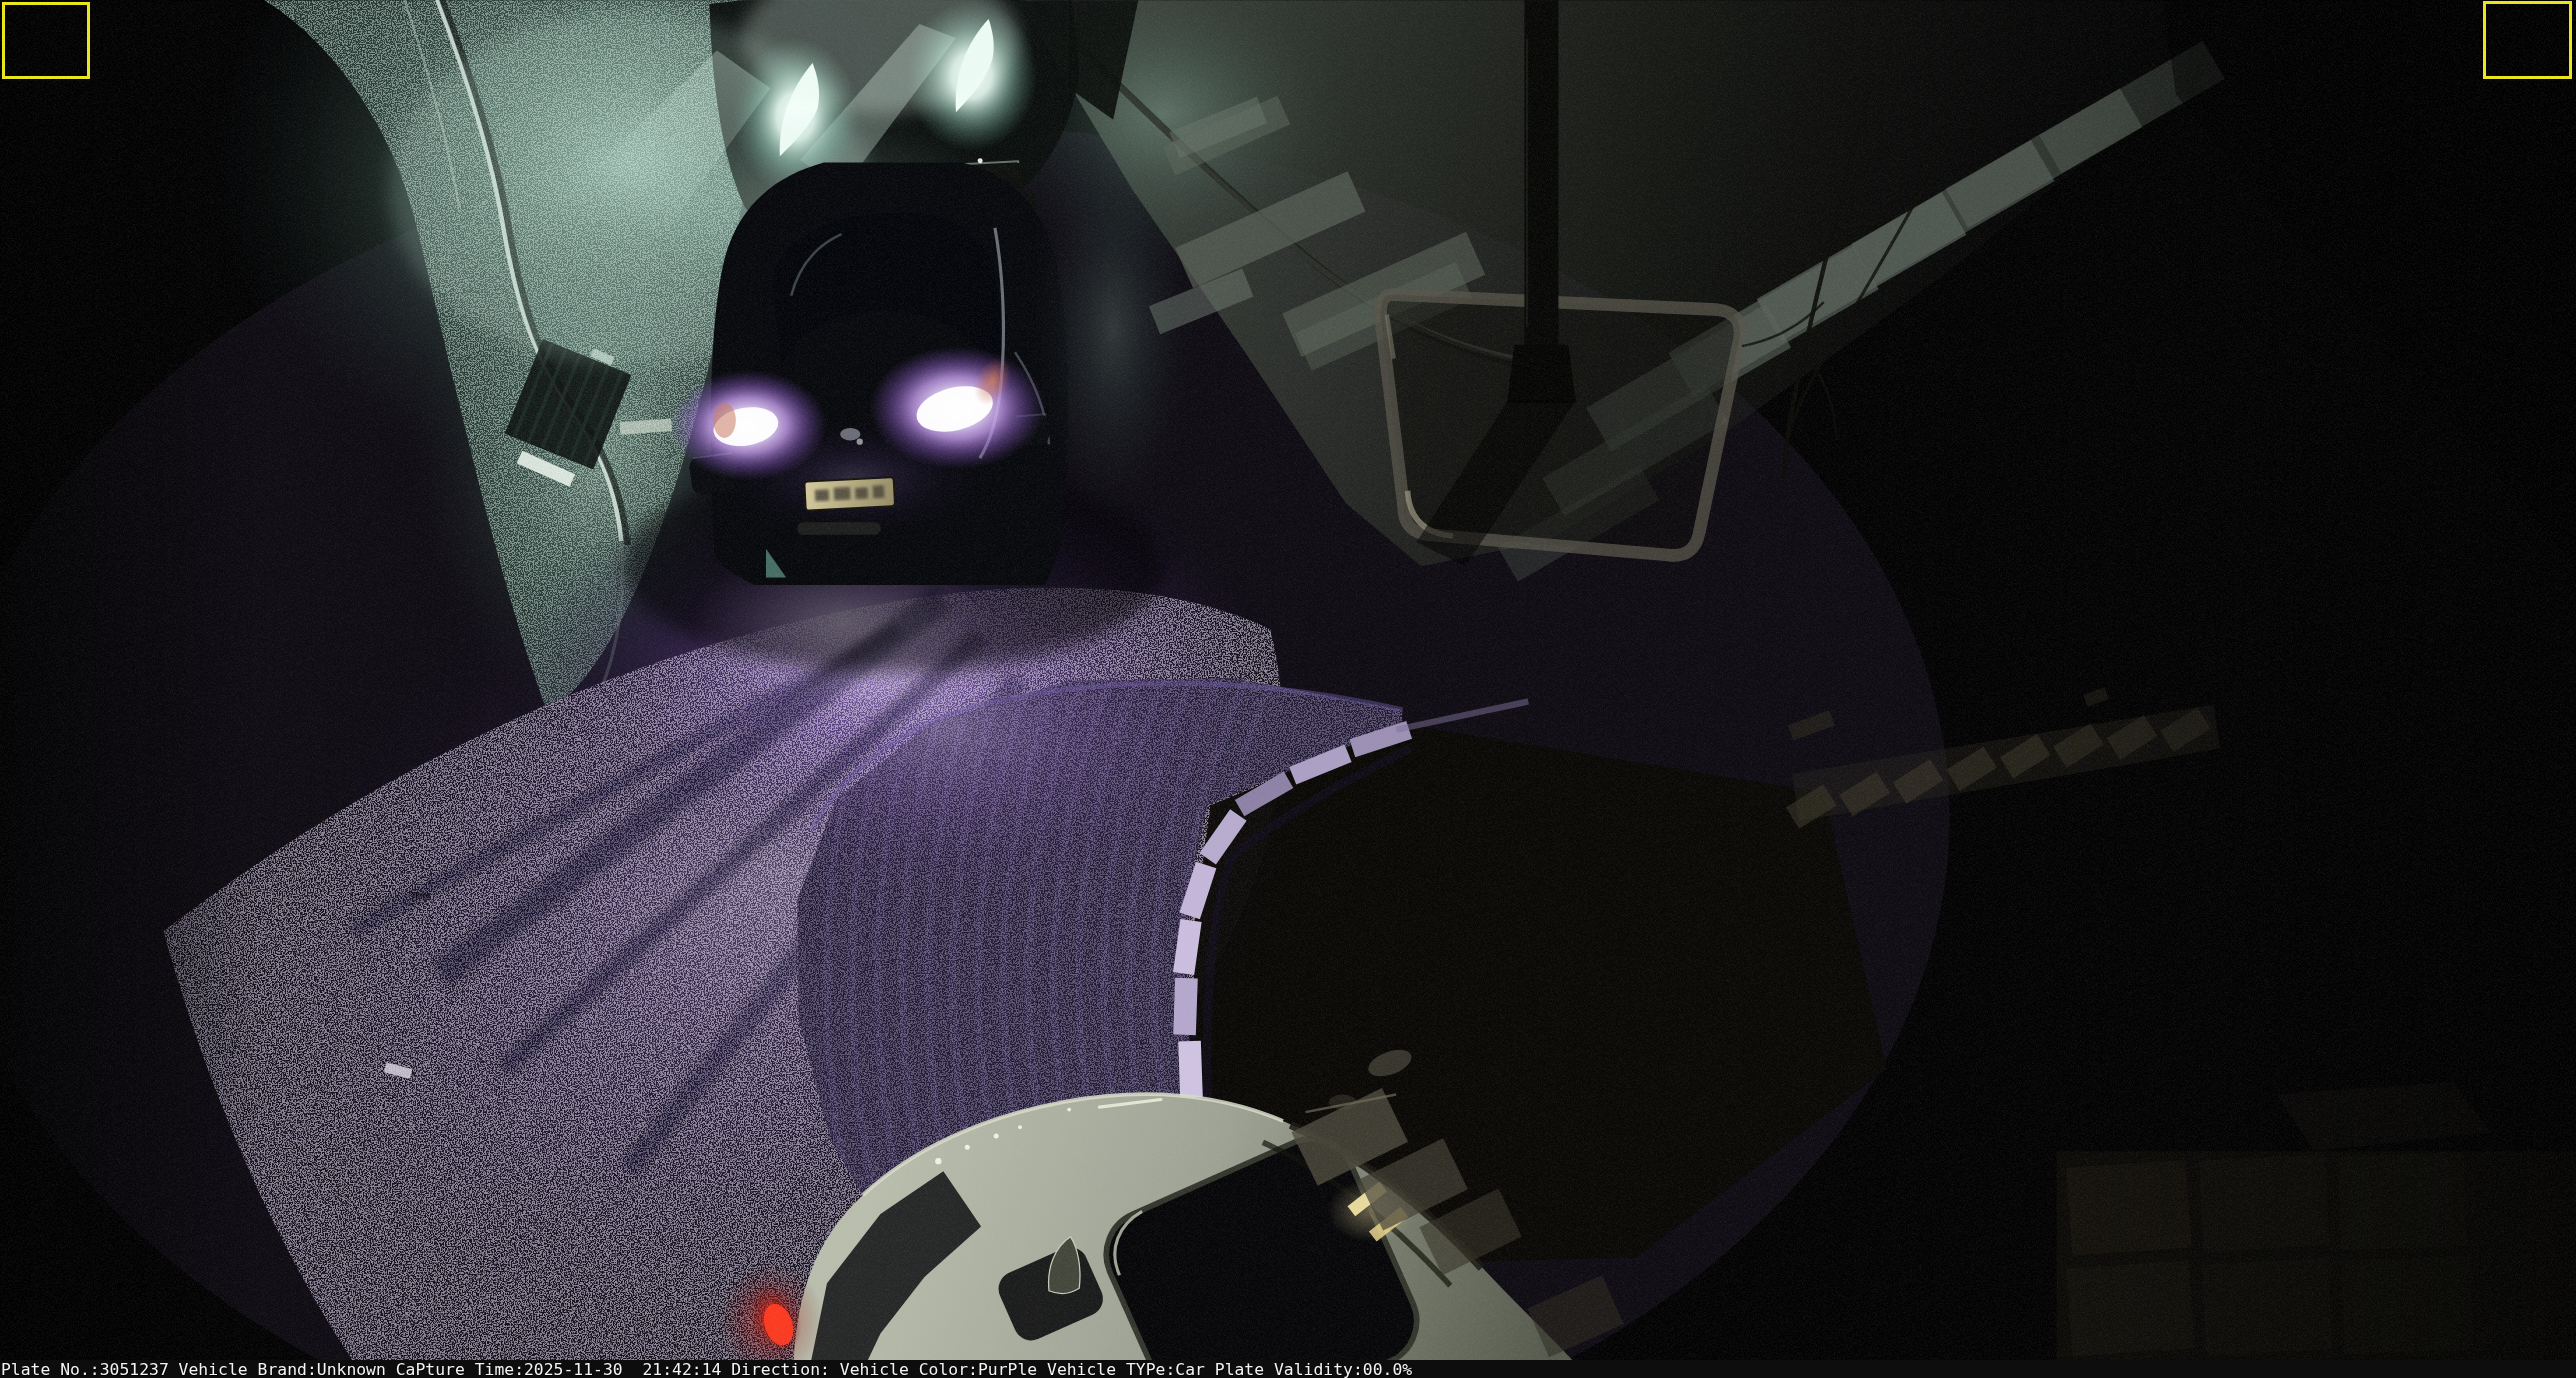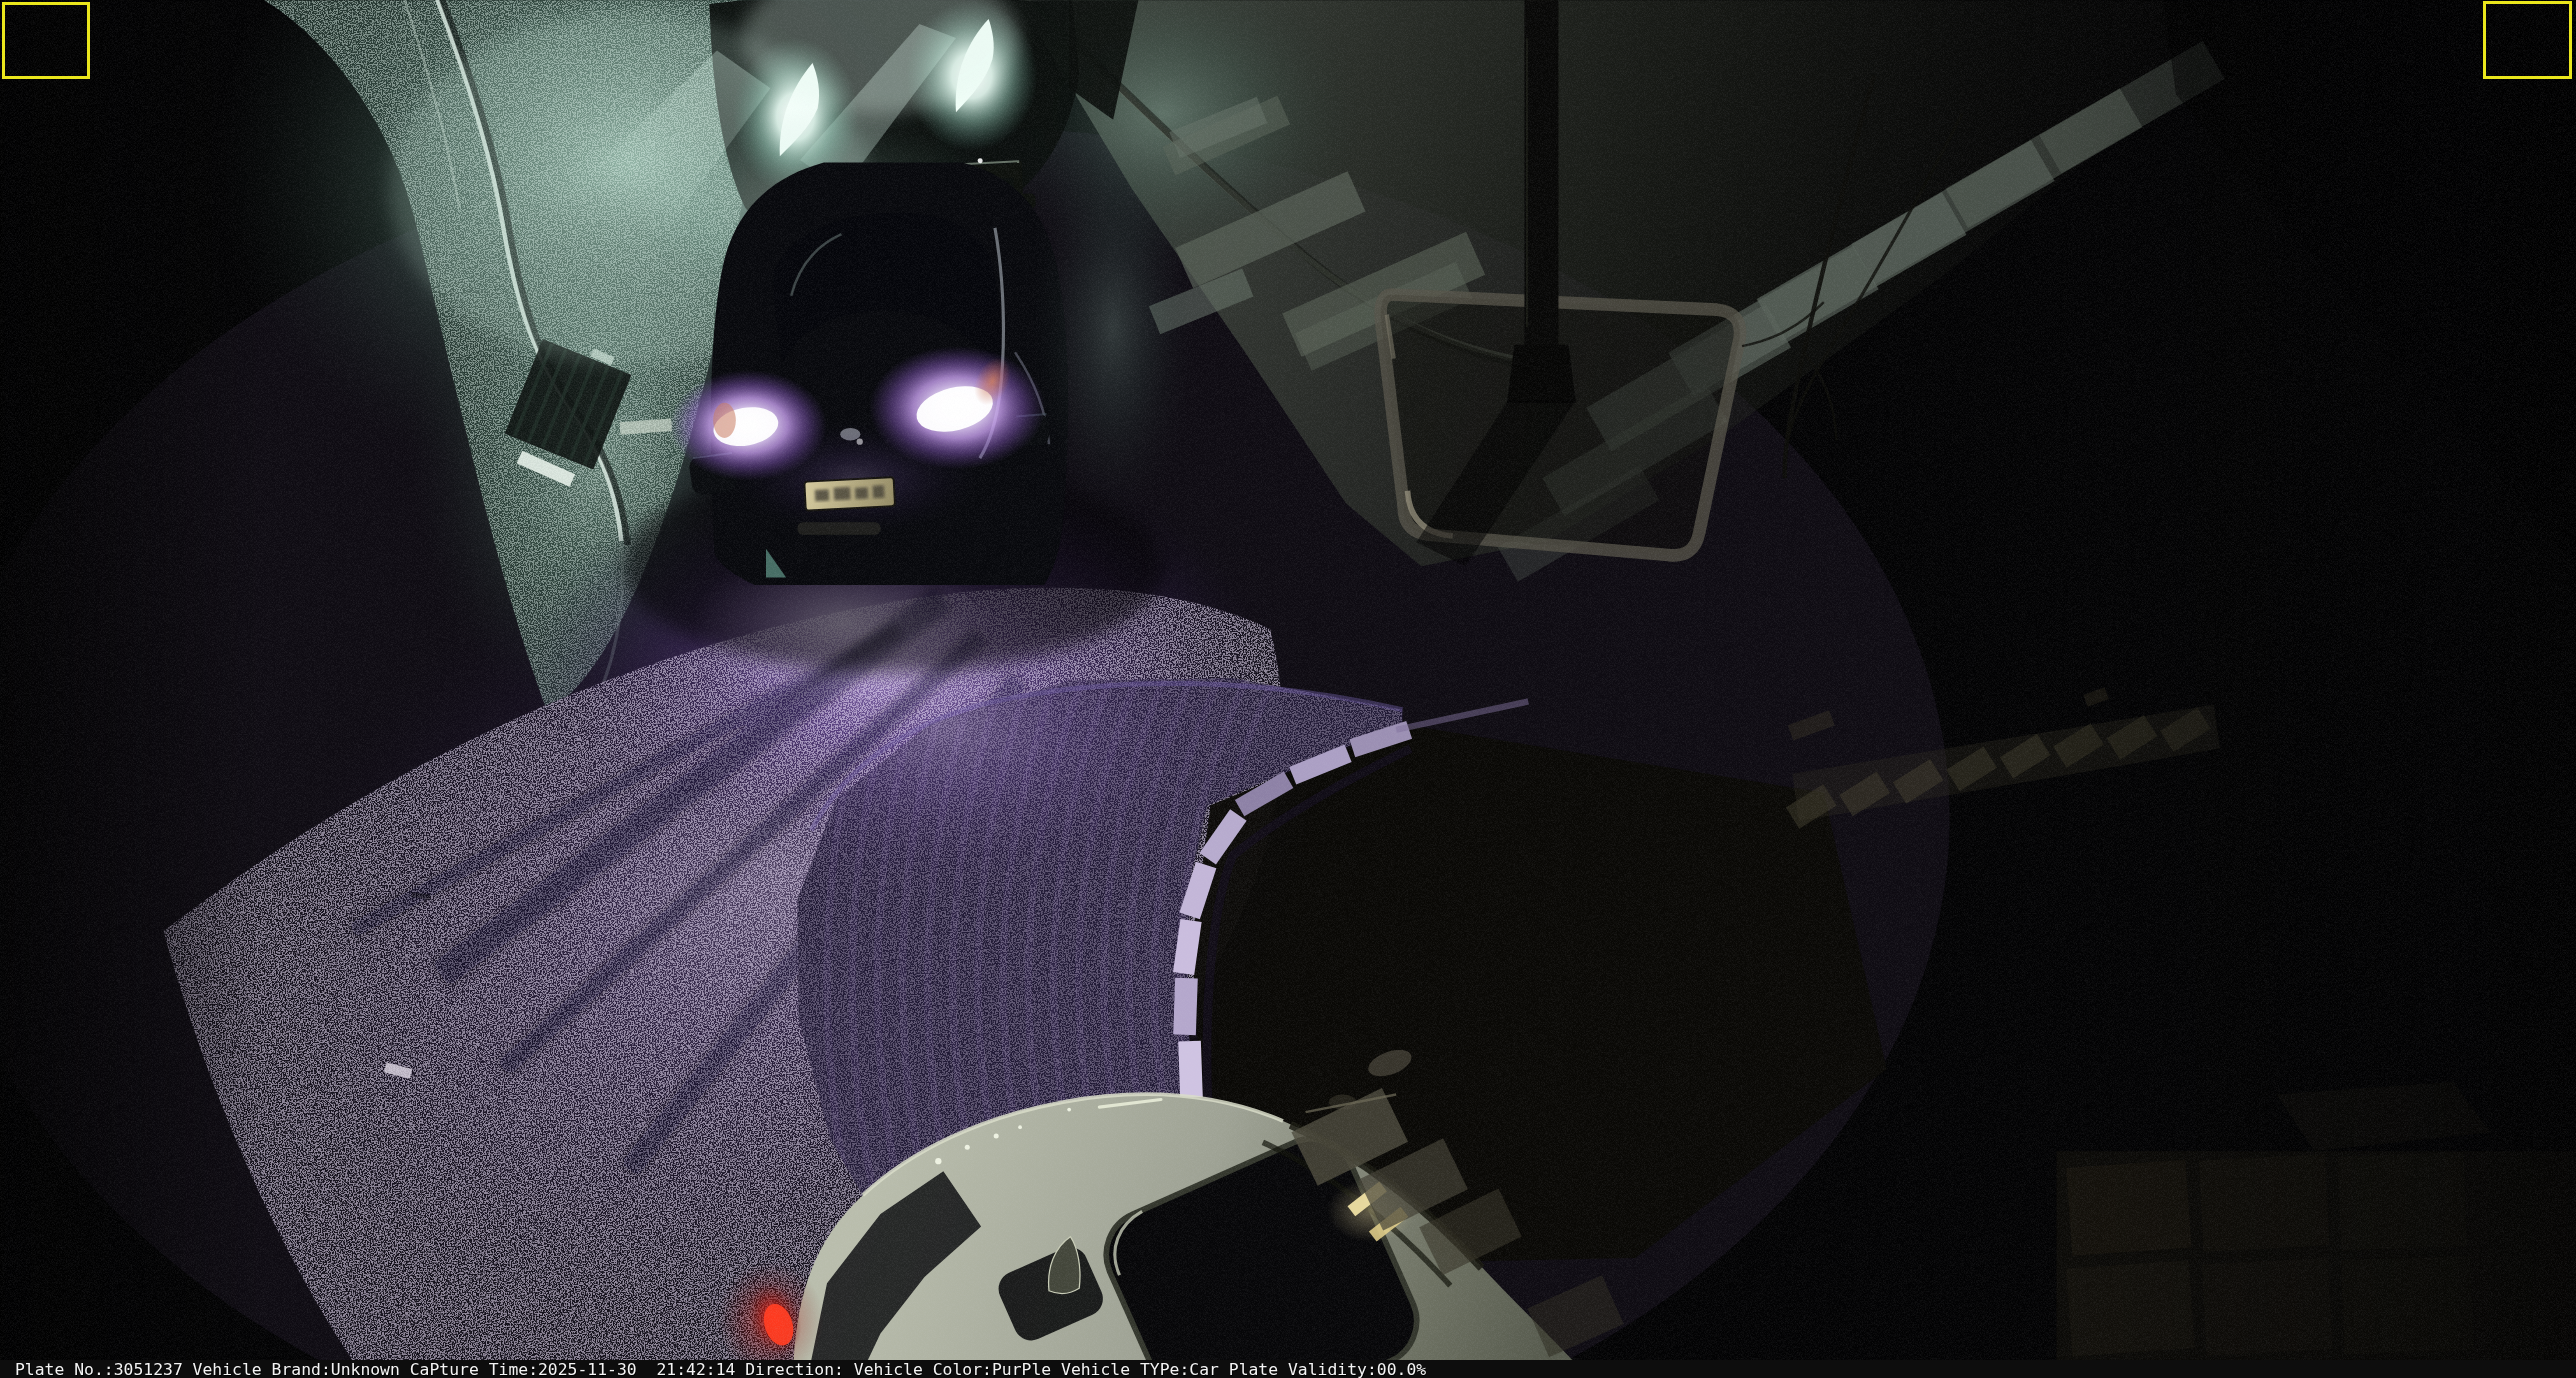--- a/index.html
+++ b/index.html
@@ -4,21 +4,21 @@
 <style>
   html,body{margin:0;padding:0;background:#000;}
   .frame{position:relative;width:2576px;height:1379px;background:#020203;overflow:hidden;
          font-family:"DejaVu Sans Mono","Liberation Mono",monospace;}
   .scene-svg{position:absolute;left:0;top:0;width:2576px;height:1379px;display:block;}
   .roi{position:absolute;box-sizing:border-box;border:3.1px solid #eae61c;background:transparent;}
   .roi-tl{left:1.9px;top:1.9px;width:88px;height:77px;}
   .roi-tr{left:2483px;top:1.3px;width:89px;height:78px;}
   .osd-bar{position:absolute;left:0;bottom:0;width:2576px;height:19.5px;background:#0d0d0d;
            display:flex;align-items:center;}
-  .osd-bar span{color:#f4f4f4;font-size:16.4px;line-height:19.5px;white-space:pre;padding-left:15px;
+  .osd-bar span{color:#f4f4f4;font-size:16.4px;line-height:19.5px;white-space:pre;padding-left:1px;
                 text-shadow:0.6px 0.6px 0 #000;}
 </style>
 </head>
 <body>
 
 <div class="frame">
 
 <svg class="scene-svg" viewBox="0 0 4096 2192" xmlns="http://www.w3.org/2000/svg">
 <defs>
   <radialGradient id="tealGlow" cx="50%" cy="50%" r="50%">

